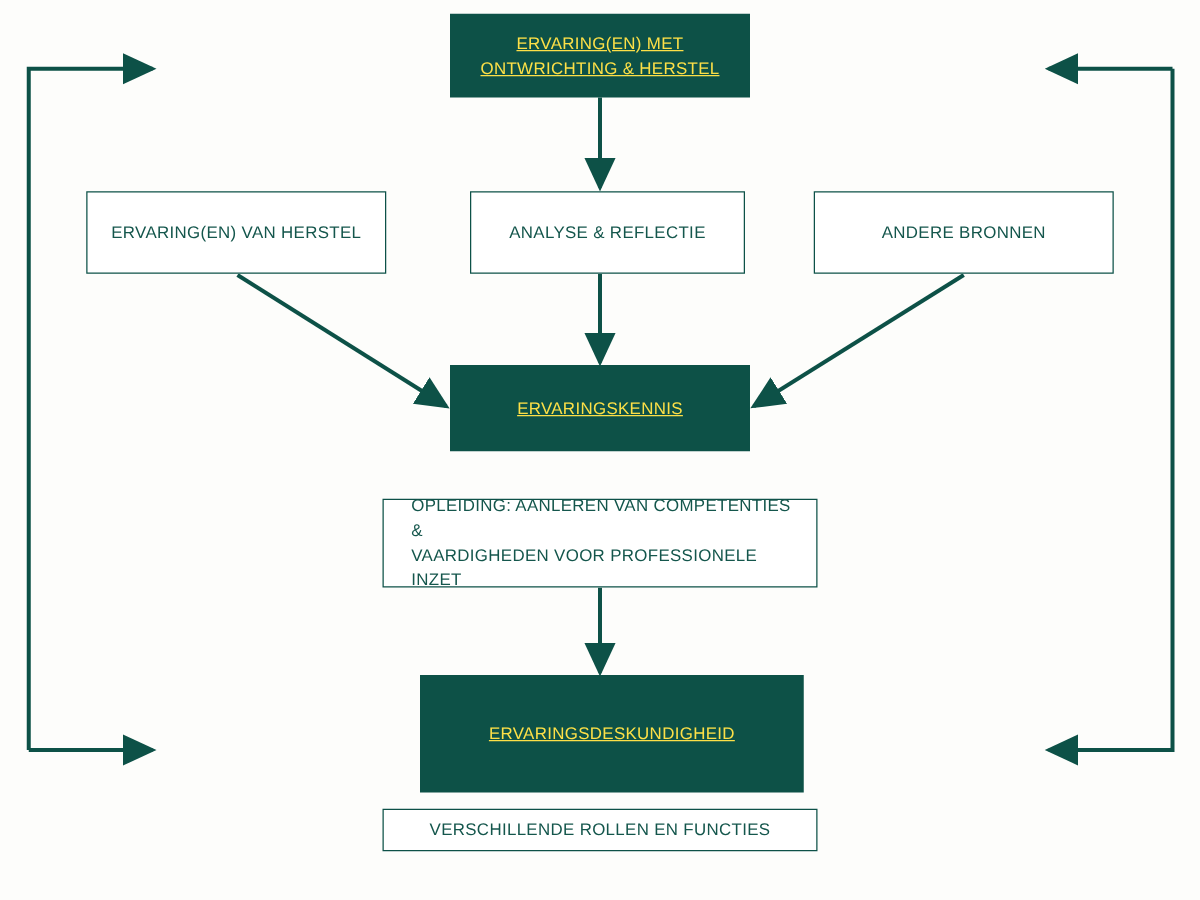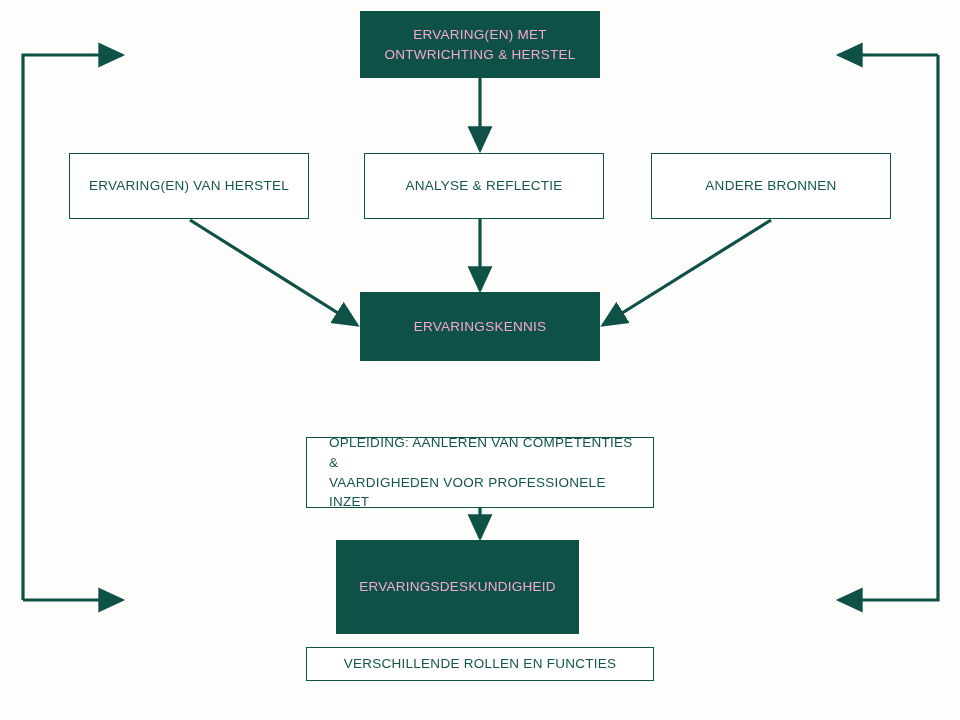--- a/index.html
+++ b/index.html
@@ -34,34 +34,34 @@
     align-items: center;
     justify-content: center;
     text-align: center;
     letter-spacing: 0.02em;
     line-height: 1.45;
     font-size: 13.5px;
     padding: 4px 12px;
   }
   .node.filled {
     background: #0d5147;
-    color: #f9a8d4;
+    color: #fde047;
     border: none;
+    text-decoration: underline;
   }
   .node.outlined {
     background: #ffffff;
     color: #14564c;
     border: 1.6px solid #0d5147;
   }
   .node.left-text {
     text-align: left;
     justify-content: flex-start;
     padding-left: 22px;
     padding-right: 14px;
-    margin-top: 38px;
   }
   .node-label {
     display: block;
     white-space: pre-line;
   }
 </style>
 </head>
 <body>
 
 <div id="canvas">
@@ -92,38 +92,38 @@
 
   <div class="node filled" style="left:360px; top:11px; width:240px; height:67px;">
     <span class="node-label">ERVARING(EN) MET
 ONTWRICHTING &amp; HERSTEL</span>
   </div>
 
   <div class="node outlined" style="left:69px; top:153px; width:240px; height:66px;">
     <span class="node-label">ERVARING(EN) VAN HERSTEL</span>
   </div>
 
-  <div class="node outlined" style="left:364px; top:153px; width:240px; height:66px;text-align:center;">
+  <div class="node outlined" style="left:376px; top:153px; width:220px; height:66px;text-align:center;">
     <span class="node-label">ANALYSE &amp; REFLECTIE</span>
   </div>
 
   <div class="node outlined" style="left:651px; top:153px; width:240px; height:66px;">
     <span class="node-label">ANDERE BRONNEN</span>
   </div>
 
   <div class="node filled" style="left:360px; top:292px; width:240px; height:69px;">
     <span class="node-label">ERVARINGSKENNIS</span>
   </div>
 
   <div class="node outlined left-text" style="left:306px; top:399px; width:348px; height:71px;">
     <span class="node-label">OPLEIDING: AANLEREN VAN COMPETENTIES &amp;
 VAARDIGHEDEN VOOR PROFESSIONELE INZET</span>
   </div>
 
-  <div class="node filled" style="left:336px; top:540px; width:243px; height:94px;">
+  <div class="node filled" style="left:336px; top:540px; width:307px; height:94px;">
     <span class="node-label">ERVARINGSDESKUNDIGHEID</span>
   </div>
 
   <div class="node outlined" style="left:306px; top:647px; width:348px; height:34px;">
     <span class="node-label">VERSCHILLENDE ROLLEN EN FUNCTIES</span>
   </div>
 
 </div>
 
 </body></html>

